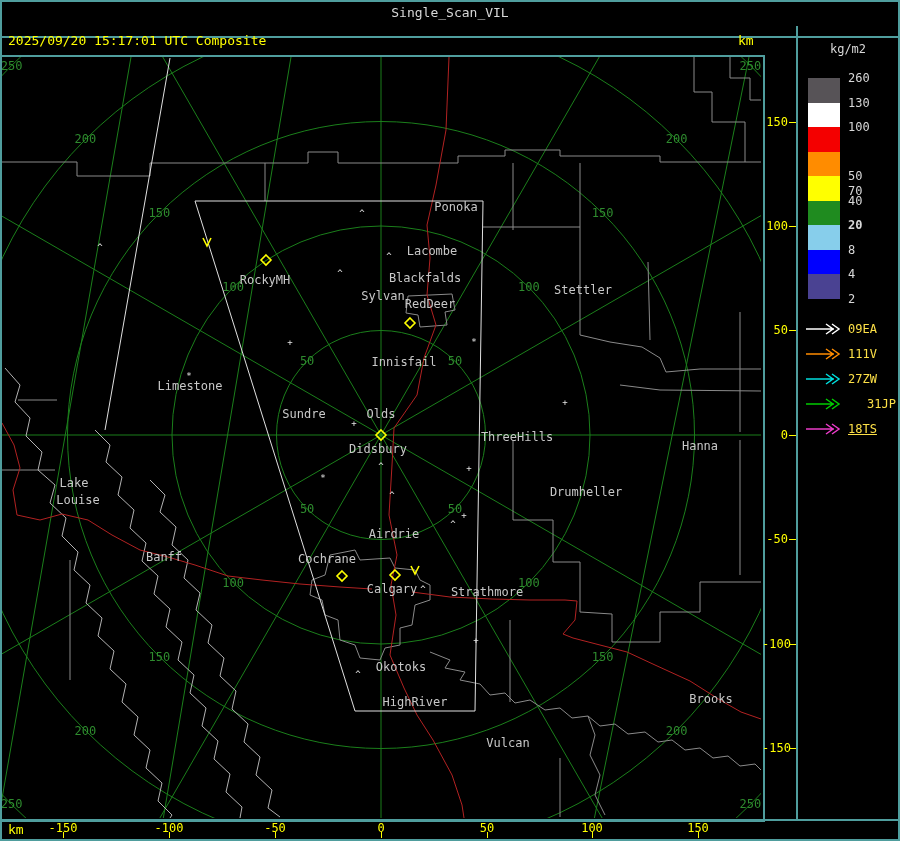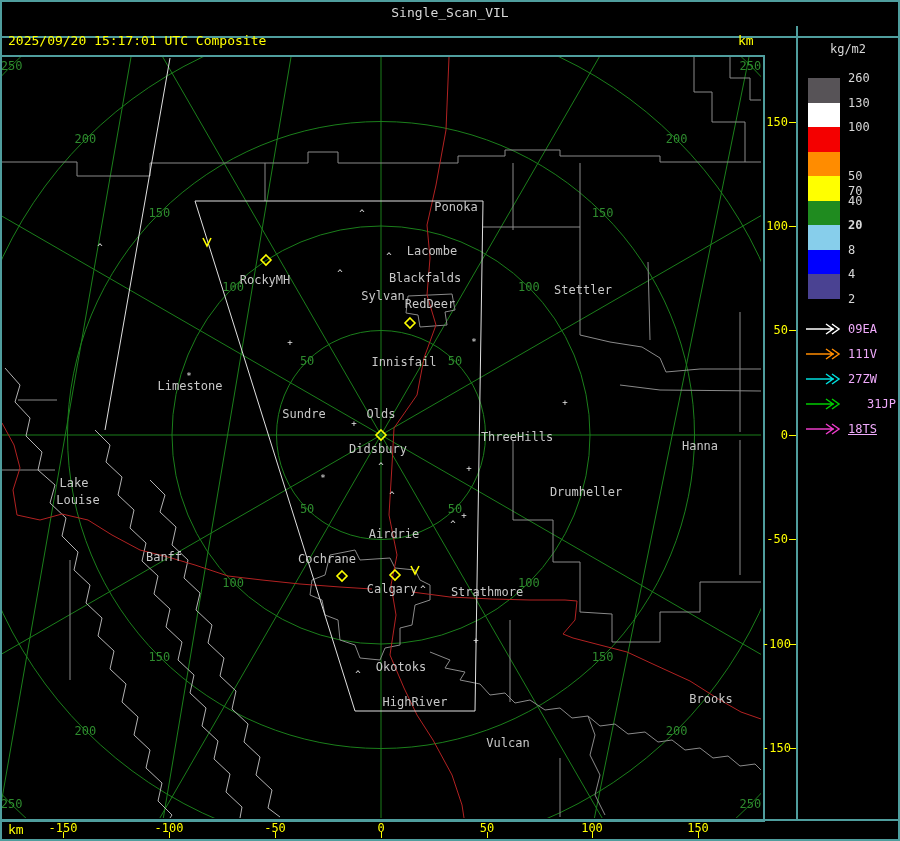--- a/index.html
+++ b/index.html
@@ -17,21 +17,21 @@
   #hsep-bottom{left:0;top:819px;width:900px;height:2px;background:#4f9d9d;}
   .ylabel{position:absolute;left:762px;width:26px;text-align:right;color:#ffff00;font-size:12px;}
   .ytick{position:absolute;left:789px;width:7px;height:1px;background:#ffff00;}
   .xlabel{position:absolute;width:44px;text-align:center;color:#ffff00;font-size:12px;top:821px;}
   .xtick{position:absolute;width:1px;height:6px;background:#ffff00;top:832px;}
   #km-bottom{left:8px;top:822px;color:#ffff00;font-size:13px;}
   #legend-unit{left:798px;top:42px;width:100px;text-align:center;color:#d8d8d8;font-size:12px;}
   .cbox{position:absolute;left:808px;width:32px;}
   .clabel{position:absolute;left:848px;width:44px;color:#d8d8d8;font-size:12px;}
   .arrow-svg{position:absolute;left:804px;}
-  .rlabel{position:absolute;left:848px;width:48px;color:#f0abfc;font-size:12px;}
+  .rlabel{position:absolute;left:848px;width:48px;color:#fde047;font-size:12px;}
 </style>
 </head>
 <body>
 
 <div id="frame"></div>
 
 <div id="titlebar" class="abs">
   <span>Single_Scan_VIL</span>
 </div>
 

